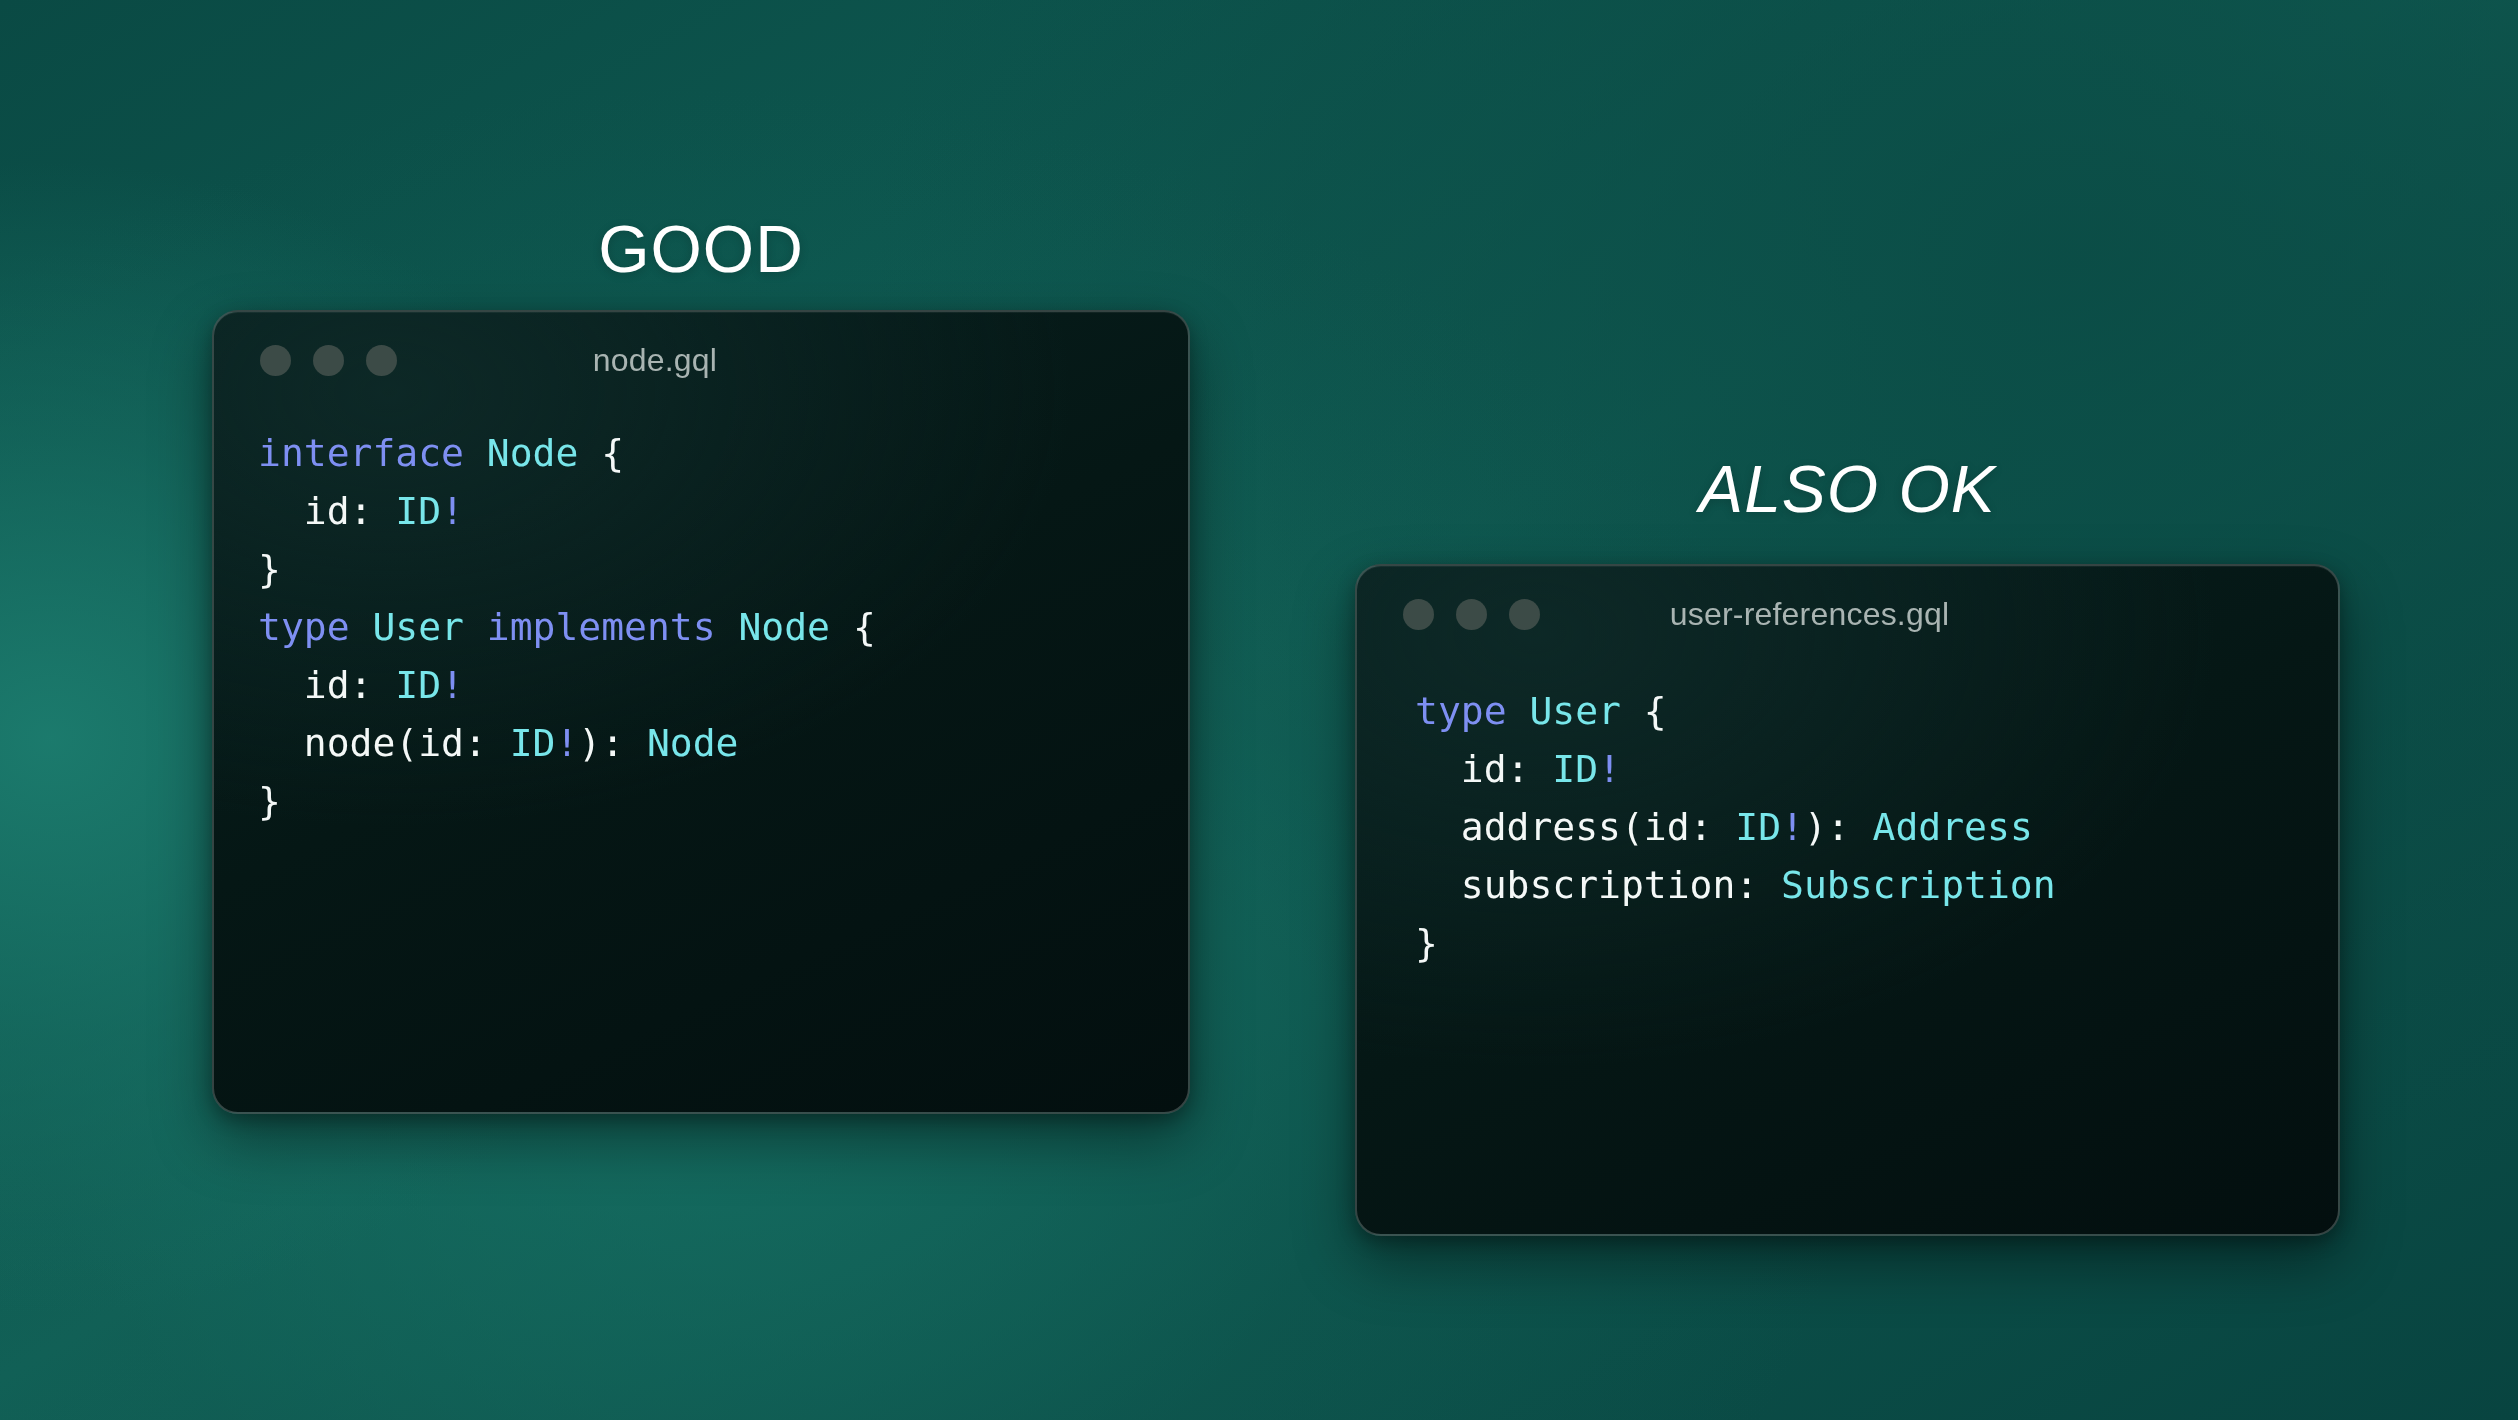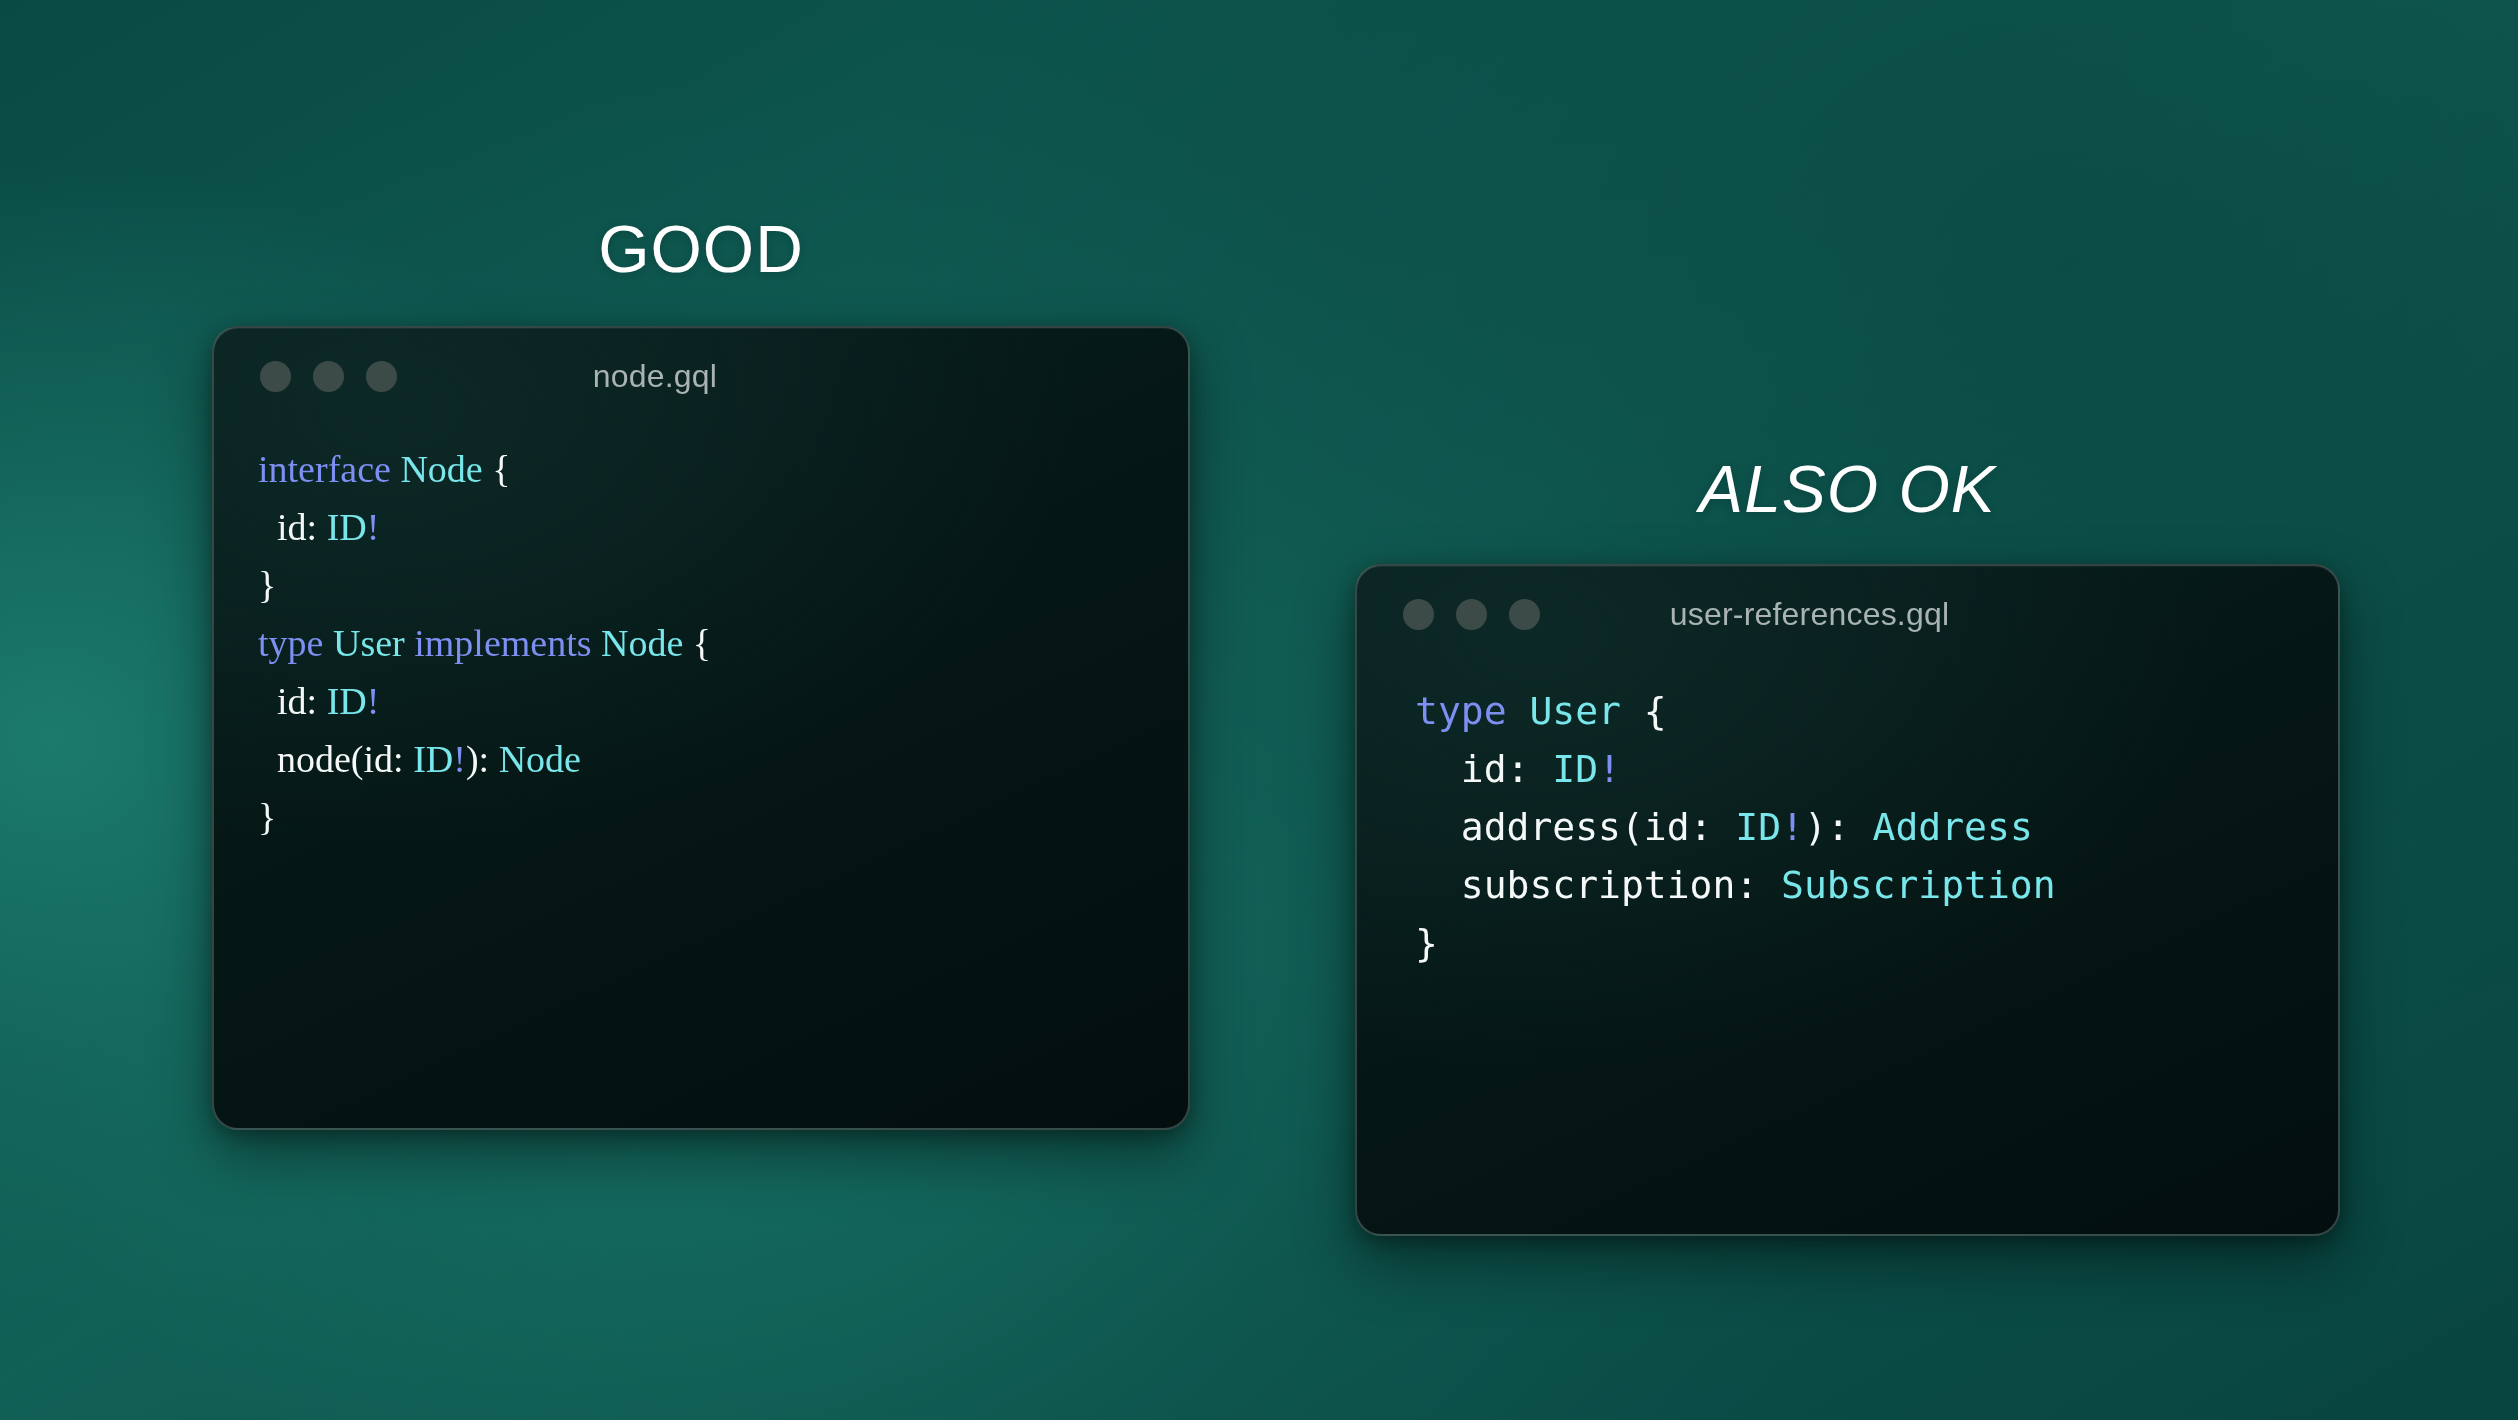--- a/index.html
+++ b/index.html
@@ -55,21 +55,21 @@
     font-family: "Liberation Sans", sans-serif;
     font-weight: 300;
     font-size: 66px;
     letter-spacing: 1px;
     line-height: 1;
     text-align: center;
     white-space: nowrap;
     text-shadow: 0 2px 10px rgba(0,0,0,0.18);
   }
 
-  #group-good .panel-label { width: 978px; margin-bottom: 44px; }
+  #group-good .panel-label { width: 978px; margin-bottom: 28px; }
   #group-ok   .panel-label { width: 985px; margin-bottom: 42px; font-style: italic; }
 
   
   .code-window {
     border-radius: 26px;
     background:
       radial-gradient(ellipse 1100px 700px at 18% 10%,
                       rgba(14,42,40,0.85) 0%,
                       rgba(7,26,26,0.0) 62%),
       linear-gradient(155deg, #07201f 0%, #051715 46%, #030f0f 100%);
@@ -126,21 +126,21 @@
 
   
   .code-body {
     font-family: "DejaVu Sans Mono", "Liberation Mono", monospace;
     font-size: 38px;
     line-height: 58px;
     white-space: pre;
     color: #f2f6f5;
   }
 
-  #window-good .code-body { padding: 16px 0 0 44px; font-family: Liberation Serif, serif; }
+  #window-good .code-body { padding: 16px 0 0 44px; }
   #window-ok   .code-body { padding: 20px 0 0 58px; }
 
   .code-line { min-height: 58px; }
 
   
   .tok-kw   { color: #7e8ff2; }
   .tok-type { color: #78e6ea; }
   .tok-pun  { color: #f4f8f7; }
   .tok-fld  { color: #f4f8f7; }
   .tok-bang { color: #7e8ff2; }

